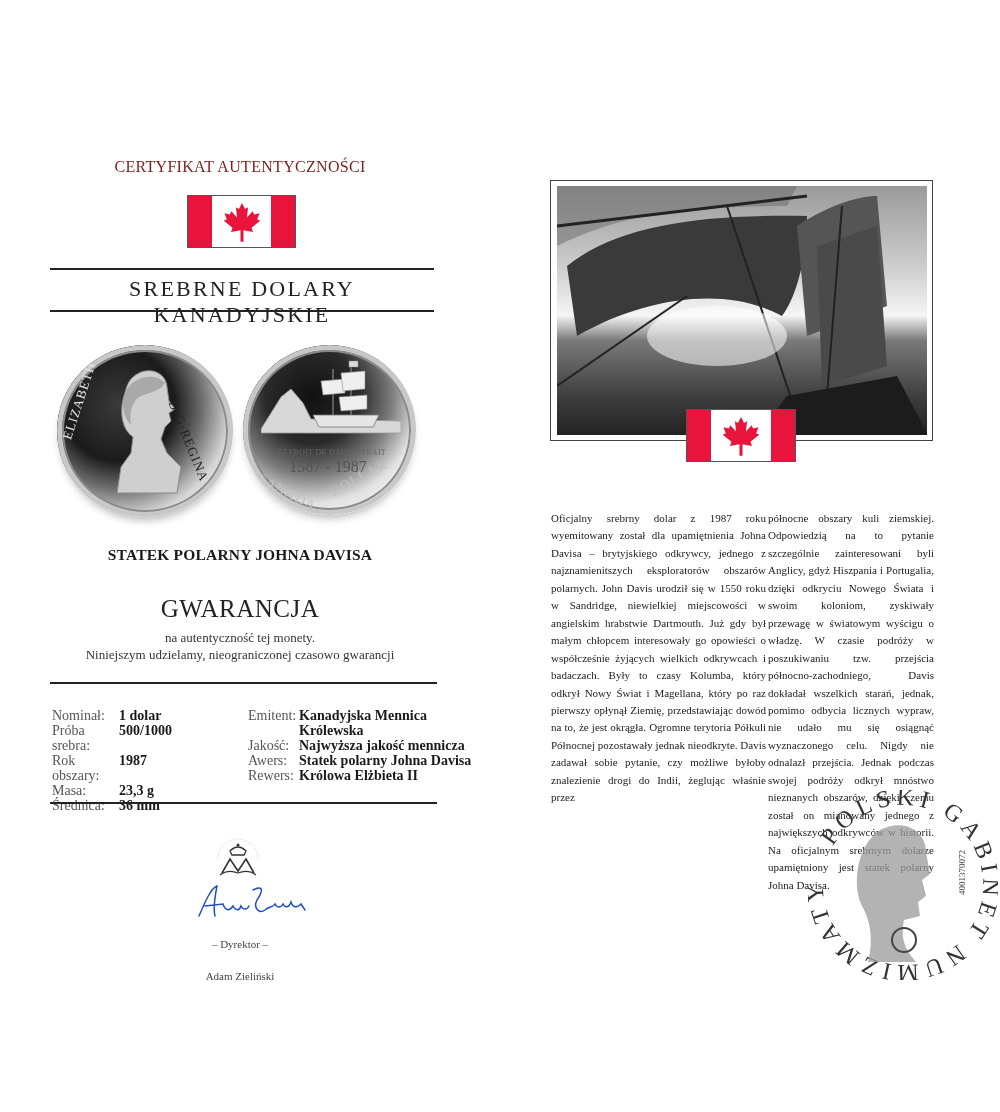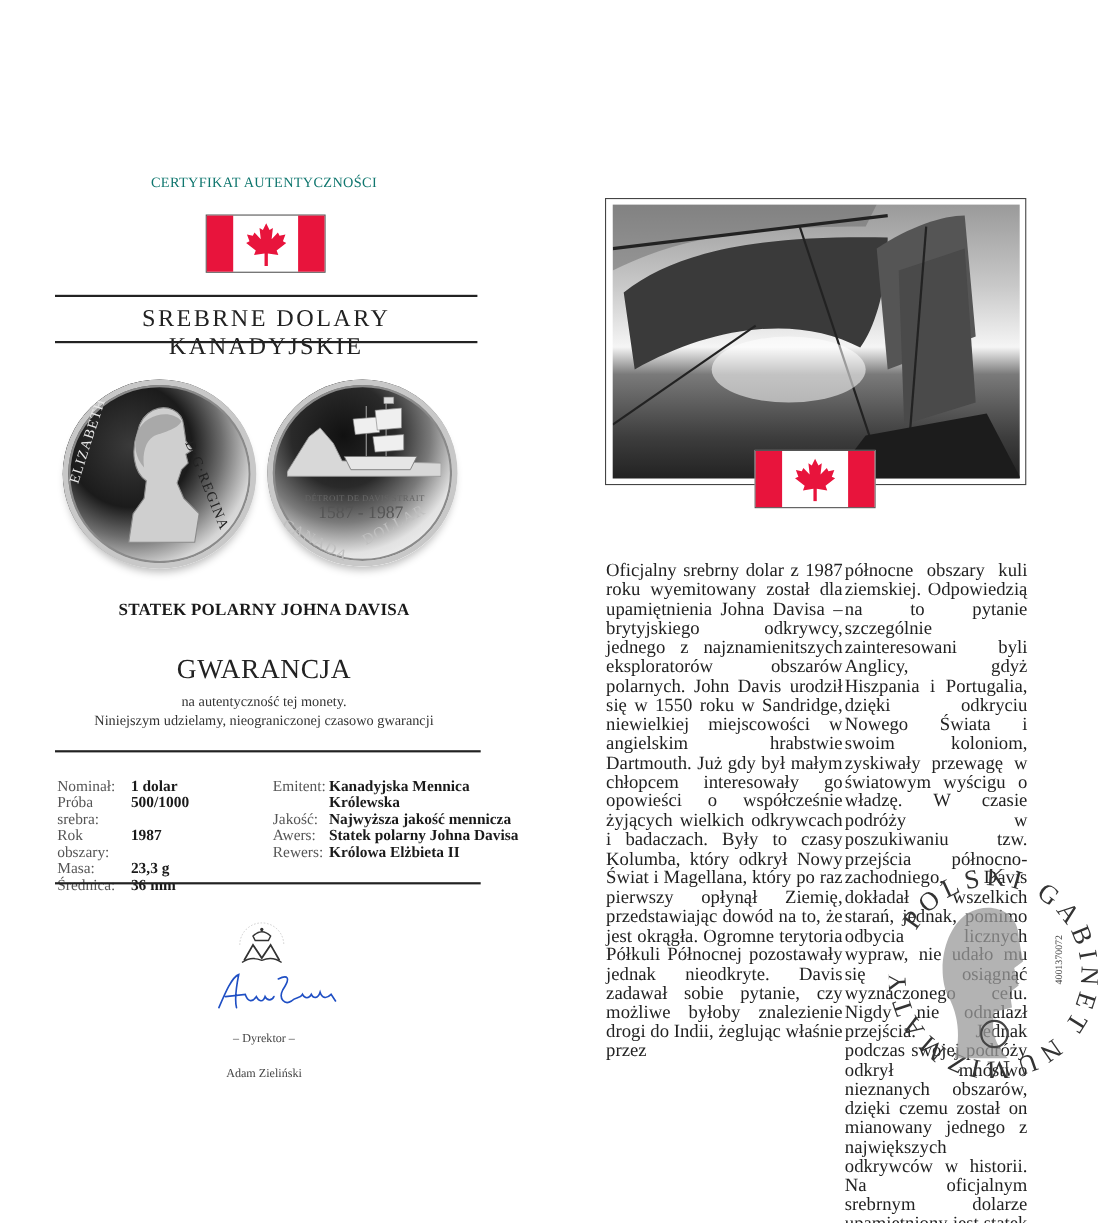--- a/index.html
+++ b/index.html
@@ -2,21 +2,21 @@
 <html><head>
 <meta charset="utf-8">
 <style>
   * { box-sizing: border-box; margin: 0; padding: 0; }
   html, body { width: 1000px; height: 1112px; background: #ffffff; overflow: hidden; }
   body { position: relative; font-family: "Liberation Serif", "DejaVu Serif", serif; color: #1a1a1a; }
 
   
   .left { position: absolute; left: 0; top: 0; width: 500px; height: 1112px; }
   .cert-title { position: absolute; left: 0; width: 480px; top: 158px; text-align: center;
-    font-size: 13px; letter-spacing: 0.3px; color: #0f766e; }
+    font-size: 16px; letter-spacing: 0.3px; color: #7f1d1d; }
   .flag { position: absolute; background: #fff; border: 1px solid #555; display: flex; }
   .flag .bar { background: #e8143c; height: 100%; }
   .flag .mid { flex: 1; display: flex; align-items: center; justify-content: center; }
   .flag svg { display: block; }
   .flag-left { left: 187px; top: 195px; width: 109px; height: 53px; }
   .flag-left .bar { width: 24px; }
 
   .rule { position: absolute; height: 2px; background: #222; }
   .rule-1 { left: 50px; top: 268px; width: 384px; }
   .rule-2 { left: 50px; top: 310px; width: 384px; }
@@ -67,21 +67,21 @@
 
   
   .photo-frame { position: absolute; left: 550px; top: 180px; width: 383px; height: 261px;
     border: 1px solid #444; background: #fff; padding: 5px 5px 5px 6px; }
   .photo { width: 100%; height: 100%; position: relative; overflow: hidden;
     background: linear-gradient(180deg, #9a9a9a 0%, #c9c9c9 30%, #f5f5f5 52%, #7a7a7a 62%, #3d3d3d 85%, #222 100%); }
   .photo svg { position: absolute; inset: 0; }
   .flag-right { left: 686px; top: 409px; width: 110px; height: 53px; z-index: 2; }
   .flag-right .bar { width: 24px; }
 
-  .body-col { position: absolute; top: 510px; width: 215px; font-size: 17px; line-height: 17.45px;
+  .body-col { position: absolute; top: 510px; width: 215px; font-size: 11px; line-height: 17.45px;
     text-align: justify; color: #222; }
   .body-col p { text-align-last: left; }
   .col-1 { left: 551px; }
   .col-2 { left: 768px; width: 166px; }
 
   .stamp { position: absolute; left: 808px; top: 790px; width: 190px; height: 190px; pointer-events: none; }
   .stamp-code { position: absolute; left: 957px; top: 895px; font-size: 9px; color: #444;
     transform: rotate(-90deg); transform-origin: left top; white-space: nowrap; }
 </style>
 </head>

